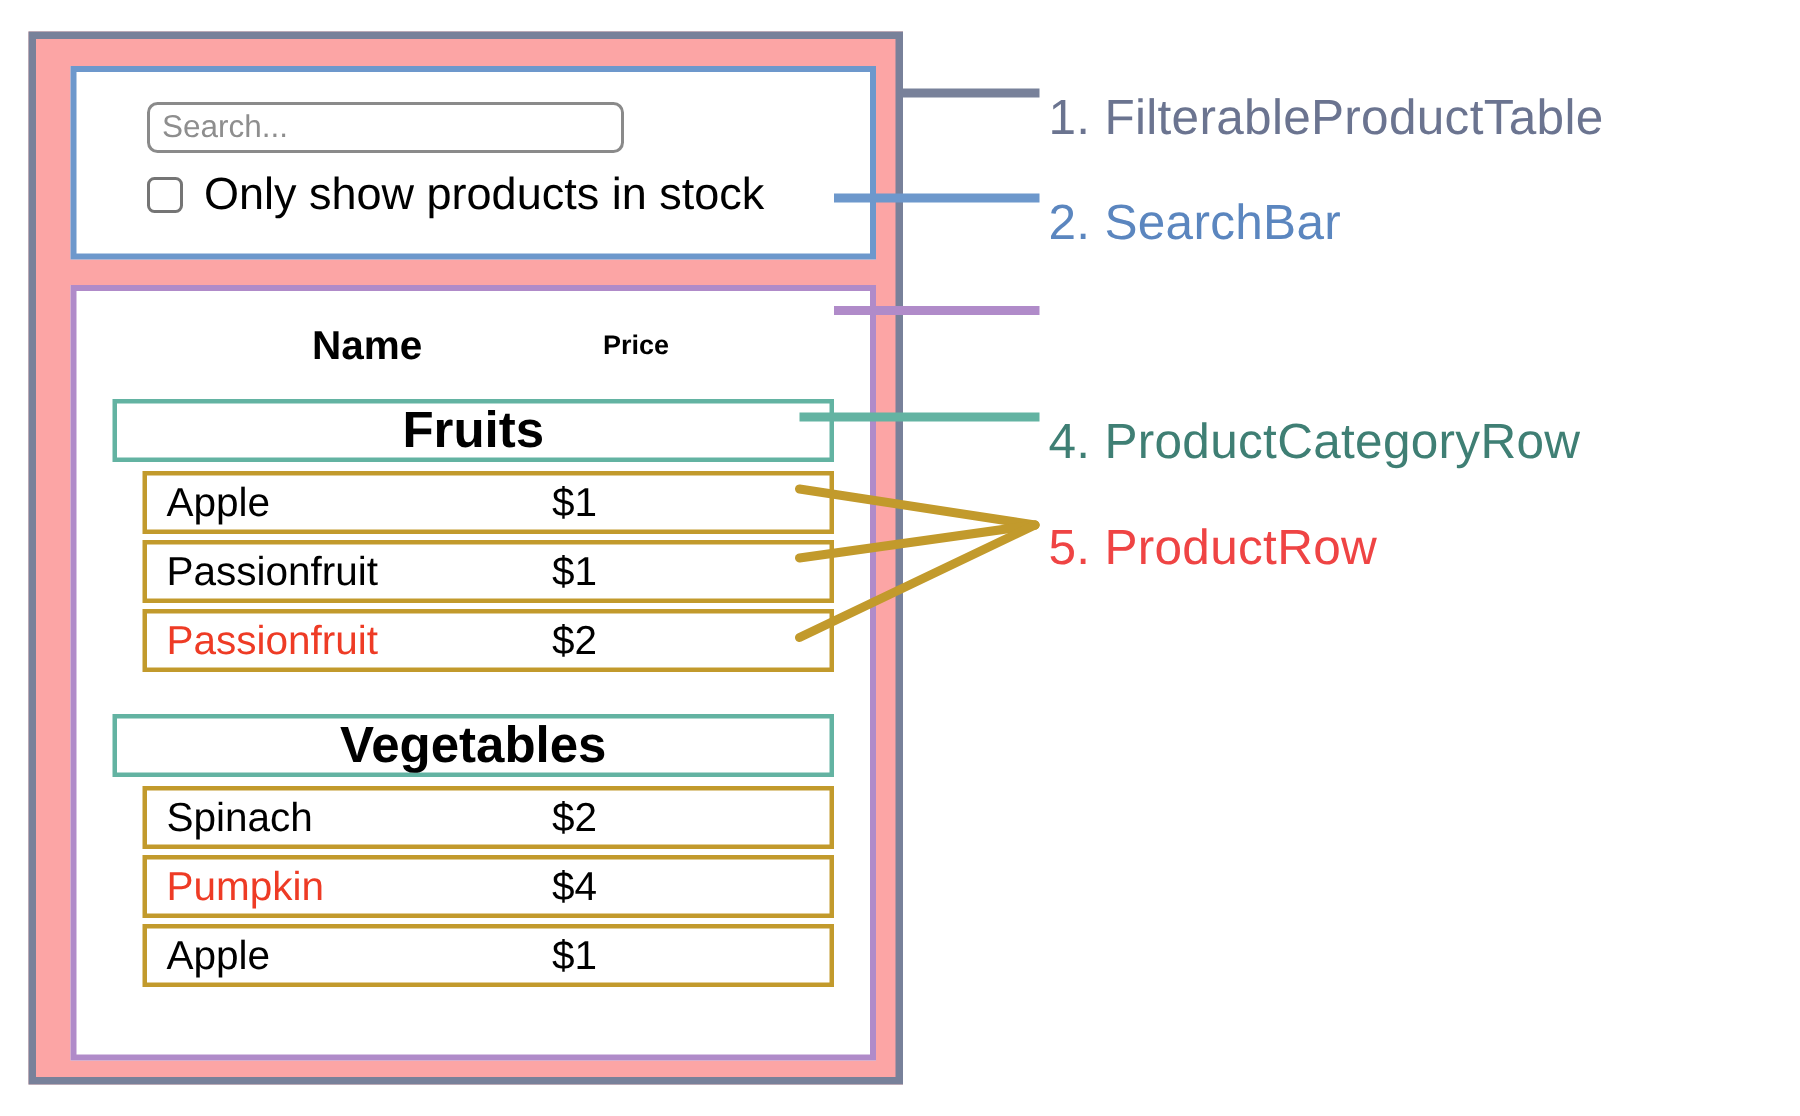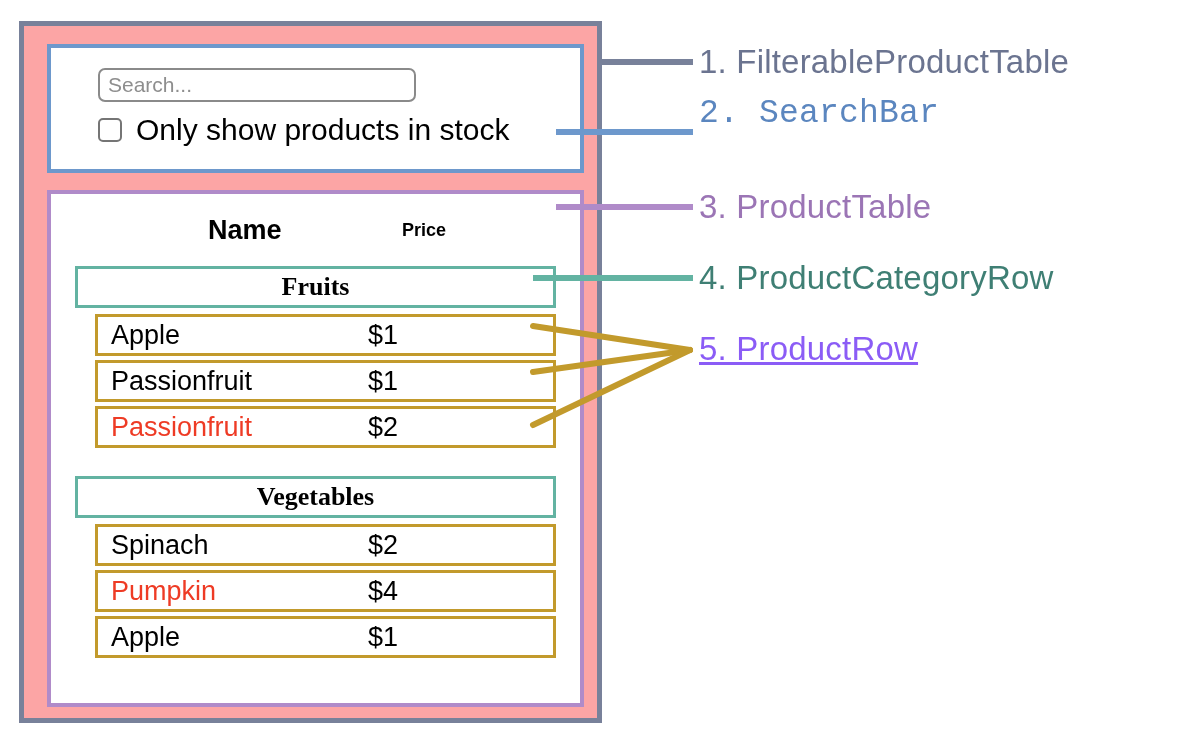--- a/index.html
+++ b/index.html
@@ -136,22 +136,22 @@
     height: 42px;
     box-sizing: border-box;
     border: 3px solid #63b3a2;
     background: #ffffff;
     display: flex;
     align-items: center;
     justify-content: center;
     margin-bottom: 6px;
   }
   .category-label {
-    font-family: Liberation Serif, serif;
-    font-size: 26px;
+    font-family: Liberation Sans, sans-serif;
+    font-size: 34px;
     font-weight: bold;
     color: #000000;
   }
 
   .product-row {
     height: 42px;
     box-sizing: border-box;
     border: 3px solid #c29a2c;
     background: #ffffff;
     display: flex;
@@ -189,26 +189,27 @@
     pointer-events: none;
   }
 
   .annotation-label {
     position: absolute;
     font-family: "Liberation Sans", sans-serif;
     font-size: 33px;
     letter-spacing: 0.2px;
     white-space: nowrap;
     line-height: 1;
+    margin-top: 16px;
   }
   #annotation-1 { left: 699px; top: 45px;  color: #6b7490; }
-  #annotation-2 { left: 699px; top: 97px; color: #5b86bf; font-family: Liberation Mono, monospace; }
+  #annotation-2 { left: 699px; top: 115px; color: #5b86bf; }
   #annotation-3 { left: 699px; top: 190px; color: #9b75b5; }
   #annotation-4 { left: 699px; top: 261px; color: #3f7f74; }
-  #annotation-5 { left: 699px; top: 332px; color: #8b5cf6; text-decoration: underline; }
+  #annotation-5 { left: 699px; top: 332px; color: #ef4444; }
 </style>
 </head>
 <body>
 
 <div id="diagram">
 
   <div id="filterable-product-table">
 
     <div id="search-bar">
       <input id="search-input" type="text" placeholder="Search..." value="" style="">
@@ -281,17 +282,16 @@
 
     <line x1="533" y1="278" x2="693" y2="278" stroke="#63b3a2" stroke-width="6" stroke-linecap="butt"></line>
 
     <polyline points="533,326 690,350" fill="none" stroke="#c29a2c" stroke-width="6" stroke-linecap="round"></polyline>
     <polyline points="533,372 690,350" fill="none" stroke="#c29a2c" stroke-width="6" stroke-linecap="round"></polyline>
     <polyline points="533,425 690,350" fill="none" stroke="#c29a2c" stroke-width="6" stroke-linecap="round"></polyline>
   </svg>
 
   <div class="annotation-label" id="annotation-1">1. FilterableProductTable</div>
   <div class="annotation-label" id="annotation-2">2. SearchBar</div>
-  <div class="annotation-label" id="annotation-3">3. ProductTable</div>
   <div class="annotation-label" id="annotation-4">4. ProductCategoryRow</div>
   <div class="annotation-label" id="annotation-5">5. ProductRow</div>
 
 </div>
 
 </body></html>

